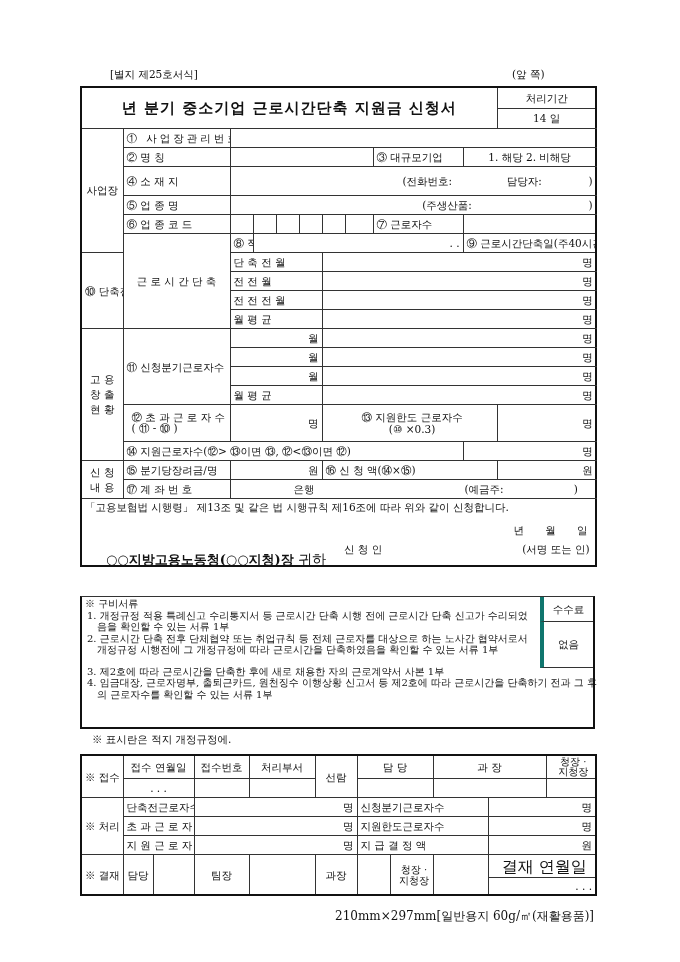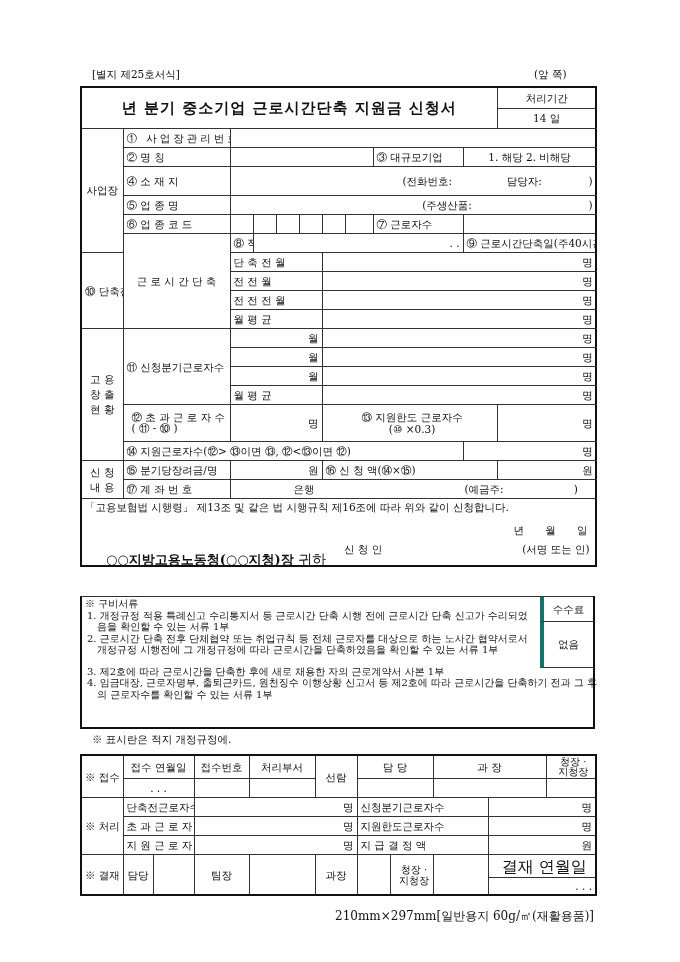--- a/index.html
+++ b/index.html
@@ -17,22 +17,22 @@
   .title { font-size:15px; font-weight:bold; letter-spacing:1px; text-align:center; height:40px; }
   .grp { text-align:center; white-space:normal; line-height:15px;margin-top:21px; }
   .docs { position:absolute; left:80px; top:596px; width:511px; height:130px; border:2px solid #111; border-top:1px solid #333; }
   .docs .fee { position:absolute; right:0; top:0; width:49px; border-left:4px solid #0f766e; }
   .bot { left:80px; top:754px; width:515px; border:2px solid #111; }
   .foot { right:86px; top:908px; font-size:12px; }
 </style>
 </head>
 <body>
 
-<div class="abs hdr" style="left:72px;padding-left:20px;">[별지 제25호서식]</div>
-<div class="abs hdr" style="left:512px;margin-left:22px;">(앞 쪽)</div>
+<div class="abs hdr" style="left:90px;padding-left:20px;">[별지 제25호서식]</div>
+<div class="abs hdr" style="left:512px;">(앞 쪽)</div>
 
 <table class="main">
   <colgroup>
     <col style="width:42px">
       <col style="width:107px">
       <col style="width:23px">
       <col style="width:23px">
       <col style="width:23px">
       <col style="width:23px">
       <col style="width:23px">

